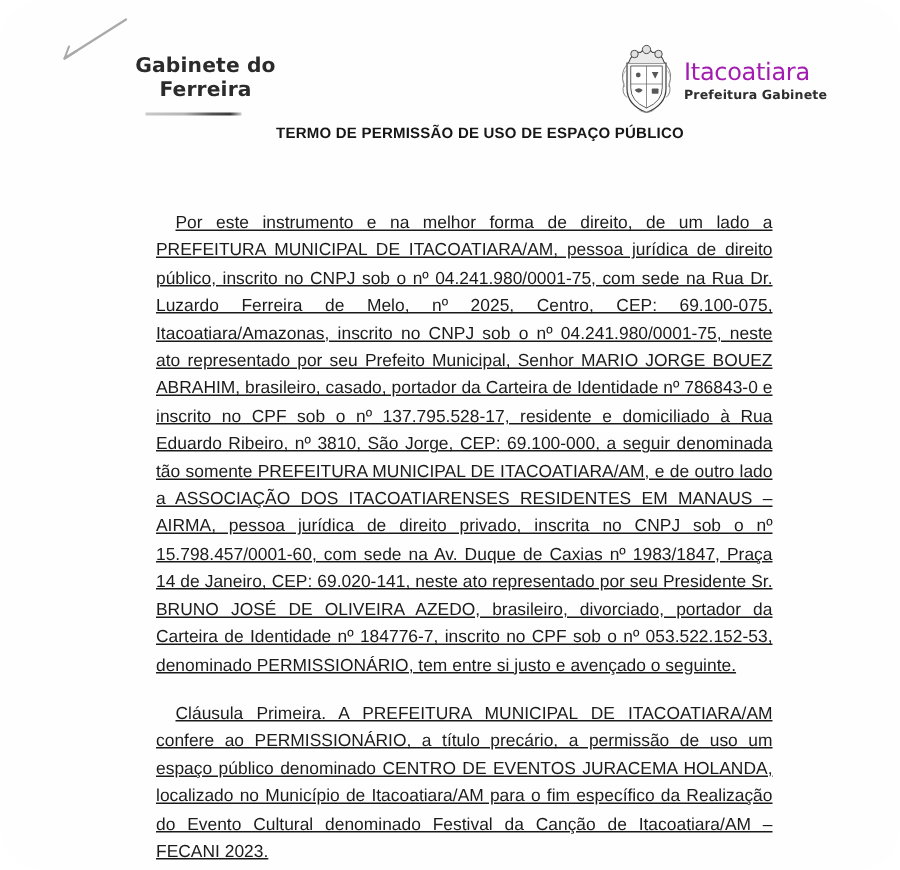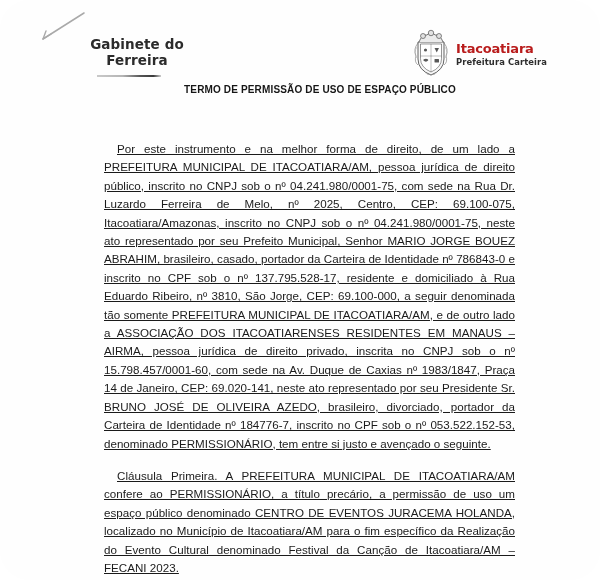--- a/index.html
+++ b/index.html
@@ -86,23 +86,23 @@
     filter: grayscale(1) contrast(1.05);
   }
   .brand-text {
     display: flex;
     flex-direction: column;
     justify-content: center;
     padding-top: 4px;
   }
   .brand-name {
     font-family: "DejaVu Sans", sans-serif;
-    font-size: 13px;
-    font-weight: 700;
-    color: #b91c1c;
+    font-size: 16px;
+    font-weight: 400;
+    color: #a21caf;
     line-height: 1;
     letter-spacing: -.2px;
   }
   .brand-sub {
     font-family: "DejaVu Sans", sans-serif;
     font-size: 8.4px;
     font-weight: 700;
     color: #2e2e2e;
     line-height: 1;
     margin-top: 3px;
@@ -189,21 +189,21 @@
           <circle cx="27" cy="46" r="3.2"></circle>
           <path d="M45 42 l9 0 l-4.5 9 Z"></path>
           <path d="M22 66 q6 -5 11 0 q-5 7 -11 0 Z"></path>
           <rect x="45" y="64" width="9" height="7" rx="1"></rect>
 
           <path d="M26 92 q12 6 24 0 q-12 9 -24 0 Z" fill="#8a8a8a"></path>
         </g>
       </svg>
       <div class="brand-text">
         <div class="brand-name">Itacoatiara</div>
-        <div class="brand-sub">Prefeitura Carteira</div>
+        <div class="brand-sub">Prefeitura Gabinete</div>
       </div>
     </div>
   </div>
 
   <div class="doc-title">TERMO DE PERMISSÃO DE USO DE ESPAÇO PÚBLICO</div>
 
   <div class="body-block">
     <p class="para indent">Por este instrumento e na melhor forma de direito, de um lado a PREFEITURA MUNICIPAL DE ITACOATIARA/AM, pessoa jurídica de direito público, inscrito no CNPJ sob o nº 04.241.980/0001-75, com sede na Rua Dr. Luzardo Ferreira de Melo, nº 2025, Centro, CEP: 69.100-075, Itacoatiara/Amazonas, inscrito no CNPJ sob o nº 04.241.980/0001-75, neste ato representado por seu Prefeito Municipal, Senhor MARIO JORGE BOUEZ ABRAHIM, brasileiro, casado, portador da Carteira de Identidade nº 786843-0 e inscrito no CPF sob o nº 137.795.528-17, residente e domiciliado à Rua Eduardo Ribeiro, nº 3810, São Jorge, CEP: 69.100-000, a seguir denominada tão somente PREFEITURA MUNICIPAL DE ITACOATIARA/AM, e de outro lado a ASSOCIAÇÃO DOS ITACOATIARENSES RESIDENTES EM MANAUS – AIRMA, pessoa jurídica de direito privado, inscrita no CNPJ sob o nº 15.798.457/0001-60, com sede na Av. Duque de Caxias nº 1983/1847, Praça 14 de Janeiro, CEP: 69.020-141, neste ato representado por seu Presidente Sr. BRUNO JOSÉ DE OLIVEIRA AZEDO, brasileiro, divorciado, portador da Carteira de Identidade nº 184776-7, inscrito no CPF sob o nº 053.522.152-53, denominado PERMISSIONÁRIO, tem entre si justo e avençado o seguinte.</p>
     <p class="para indent">Cláusula Primeira. A PREFEITURA MUNICIPAL DE ITACOATIARA/AM confere ao PERMISSIONÁRIO, a título precário, a permissão de uso um espaço público denominado CENTRO DE EVENTOS JURACEMA HOLANDA, localizado no Município de Itacoatiara/AM para o fim específico da Realização do Evento Cultural denominado Festival da Canção de Itacoatiara/AM – FECANI 2023.</p>
   </div>

